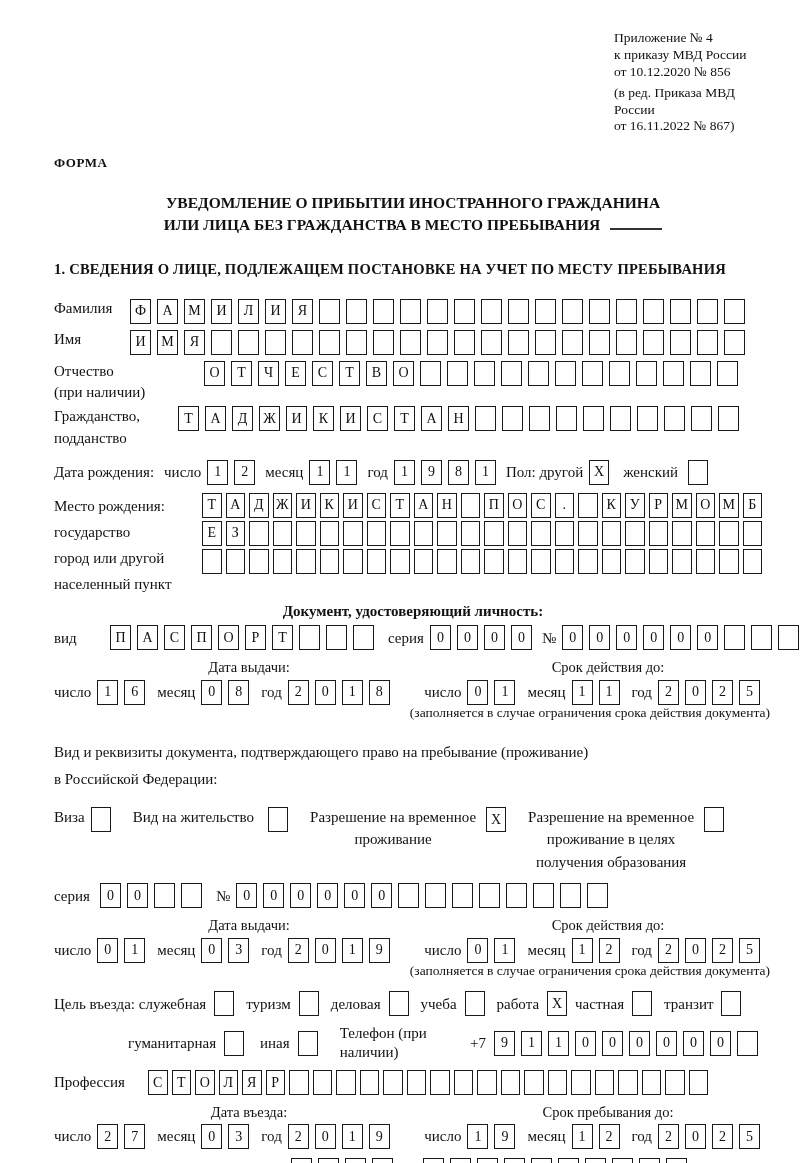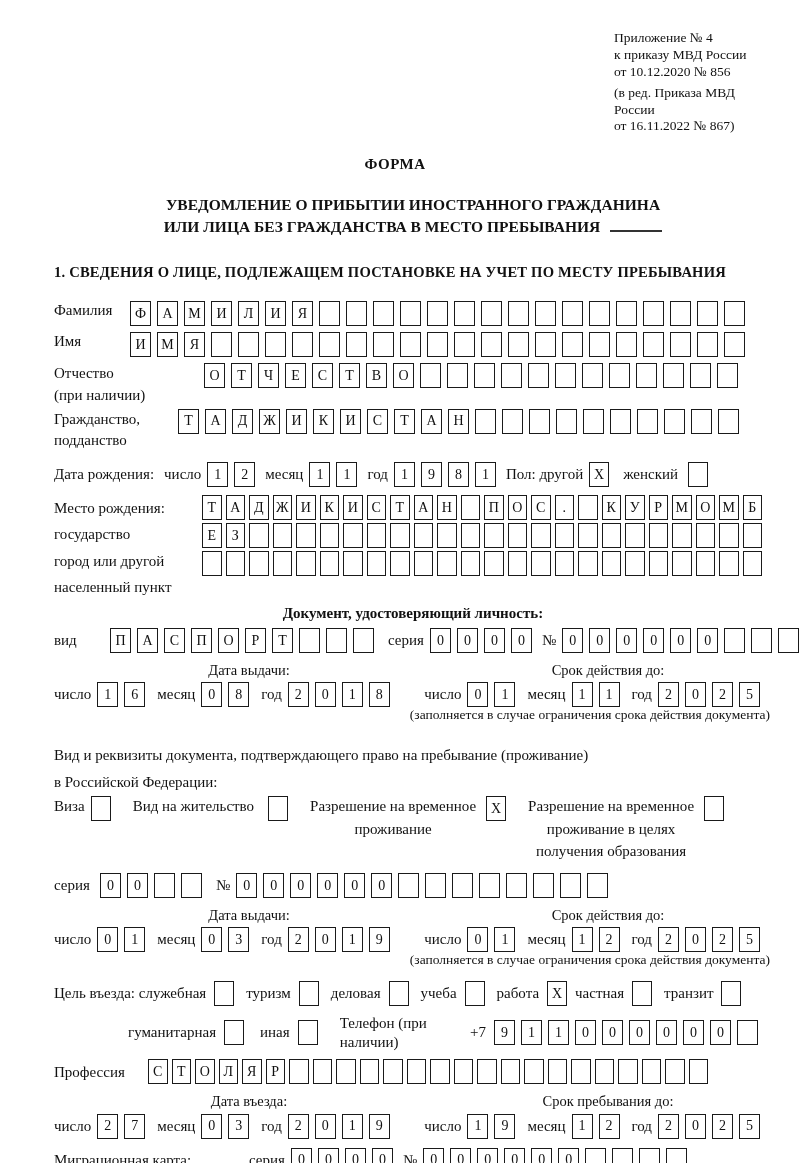--- a/index.html
+++ b/index.html
@@ -5,21 +5,21 @@
   html,body{margin:0;padding:0;background:#fff;}
   body{
     width:800px;height:1163px;overflow:hidden;color:#111;
     font-family:"Liberation Serif","DejaVu Serif",serif;
     font-size:15px;line-height:1.25;
   }
   .page{padding:30px 28px 20px 54px;box-sizing:border-box;}
   
   .appendix{margin-left:560px;font-size:13.5px;}
   .appendix .gap{height:4px;}
-  .forma{margin:20px 36px 0 0;text-align:center;font-weight:bold;font-size:15px;letter-spacing:.5px;}
+  .forma{margin:20px 36px 0 0;text-align:left;font-weight:bold;font-size:13px;letter-spacing:.5px;}
   .title{margin-top:20px;text-align:center;font-weight:bold;font-size:15.5px;line-height:1.45;}
   .title-underline{display:inline-block;width:52px;border-bottom:2px solid #333;height:14px;margin-left:10px;}
   .sec-heading{margin-top:24px;font-weight:bold;font-size:14.6px;letter-spacing:.2px;}
   
   .row{display:flex;align-items:flex-start;margin-top:6px;}
   .lbl{flex:0 0 auto;}
   .lblcol{flex:0 0 auto;line-height:1.6;}
   .cellstack>.boxes{display:flex;margin-bottom:3px;}
   
   .boxes{display:inline-flex;gap:6px;vertical-align:top;}
@@ -35,21 +35,21 @@
   
   .hdr2{display:flex;margin-top:8px;font-size:14.5px;}
   .hdr2 .h-left{width:390px;text-align:center;}
   .hdr2 .h-right{flex:1;text-align:center;}
   .daterow{display:flex;align-items:center;margin-top:3px;}
   .dgroup{display:flex;align-items:center;}
   .dgroup .dl{margin-right:6px;}
   .dgroup .boxes{margin-right:12px;}
   .note{margin-top:0;text-align:right;font-size:13.5px;padding-right:2px;}
   
-  .opts{display:flex;align-items:flex-start;margin-top:4px;}
+  .opts{display:flex;align-items:flex-start;margin-top:17px;}
   .opt{display:flex;align-items:flex-start;margin-right:22px;}
   .opt .olabel{text-align:center;line-height:1.5;}
   .opt .boxes{margin-left:10px;margin-top:1px;}
   
   .purpose{display:flex;align-items:center;flex-wrap:nowrap;margin-top:12px;}
   .purpose .pl{margin-right:8px;}
   .purpose .boxes{margin-right:14px;}
 </style>
 </head>
 <body>

